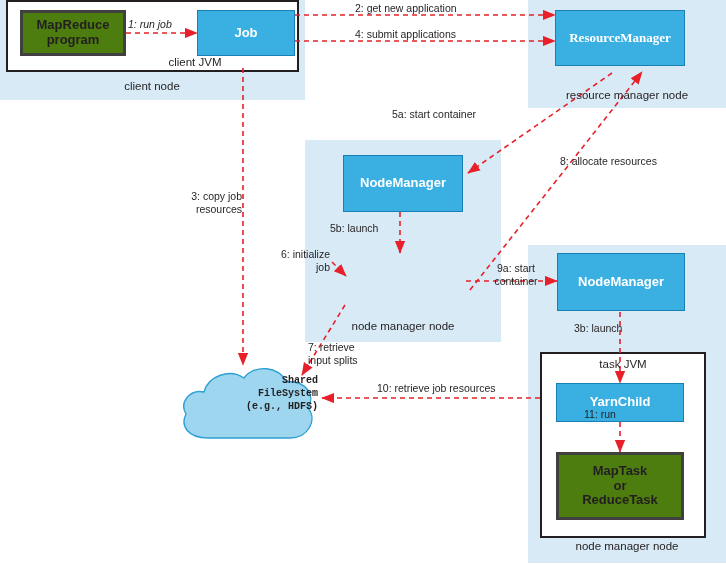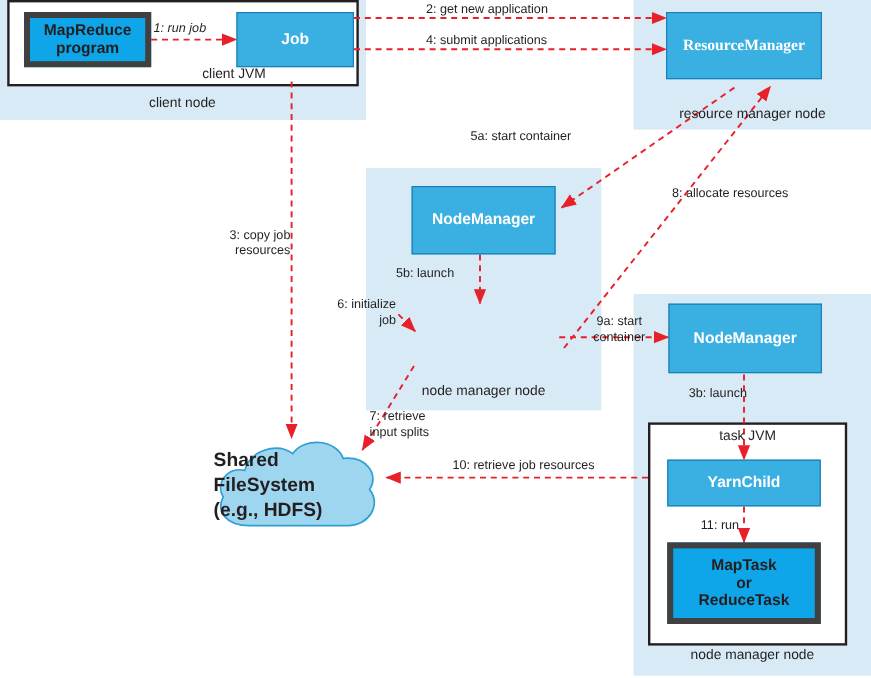--- a/index.html
+++ b/index.html
@@ -34,22 +34,22 @@
     color: #ffffff;
     font-weight: bold;
     font-size: 13px;
     display: flex;
     align-items: center;
     justify-content: center;
     text-align: center;
     line-height: 1.15;
   }
   .node.orange {
-    background: #0ea5e9;
-    border: 5px solid #404040;
+    background: #4d7c0f;
+    border: 3px solid #404040;
     color: #231f20;
   }
   .caption {
     position: absolute;
     font-size: 11.5px;
     font-weight: normal;
     color: #231f20;
     text-align: center;
     line-height: 1.2;
   }
@@ -57,25 +57,26 @@
     position: absolute;
     font-size: 10.5px;
     color: #231f20;
     line-height: 1.2;
   }
   .cloud {
     position: absolute;
   }
   .cloud-text {
     position: absolute;
-    font-size: 16px;
+    font-size: 10px;
     font-weight: bold;
     color: #231f20;
-    text-align: left;
+    text-align: right;
     line-height: 1.3;
+    font-family: Liberation Mono, monospace;
   }
   svg.arrows {
     position: absolute;
     left: 0;
     top: 0;
     width: 726px;
     height: 565px;
     pointer-events: none;
   }
 </style>
@@ -206,15 +207,15 @@
 
   <div class="label" style="left:478px; top:262px; width:76px; text-align:center;">
     <div class="b">9a: start</div>
     <div class="b">container</div>
   </div>
 
   <div class="label" style="left:574px; top:322px;">3b: launch</div>
 
   <div class="label" style="left:377px; top:382px;">10: retrieve job resources</div>
 
-  <div class="label" style="left:584px; top:432px;">11: run</div>
+  <div class="label" style="left:584px; top:408px;">11: run</div>
 
 </div>
 
 </body></html>

